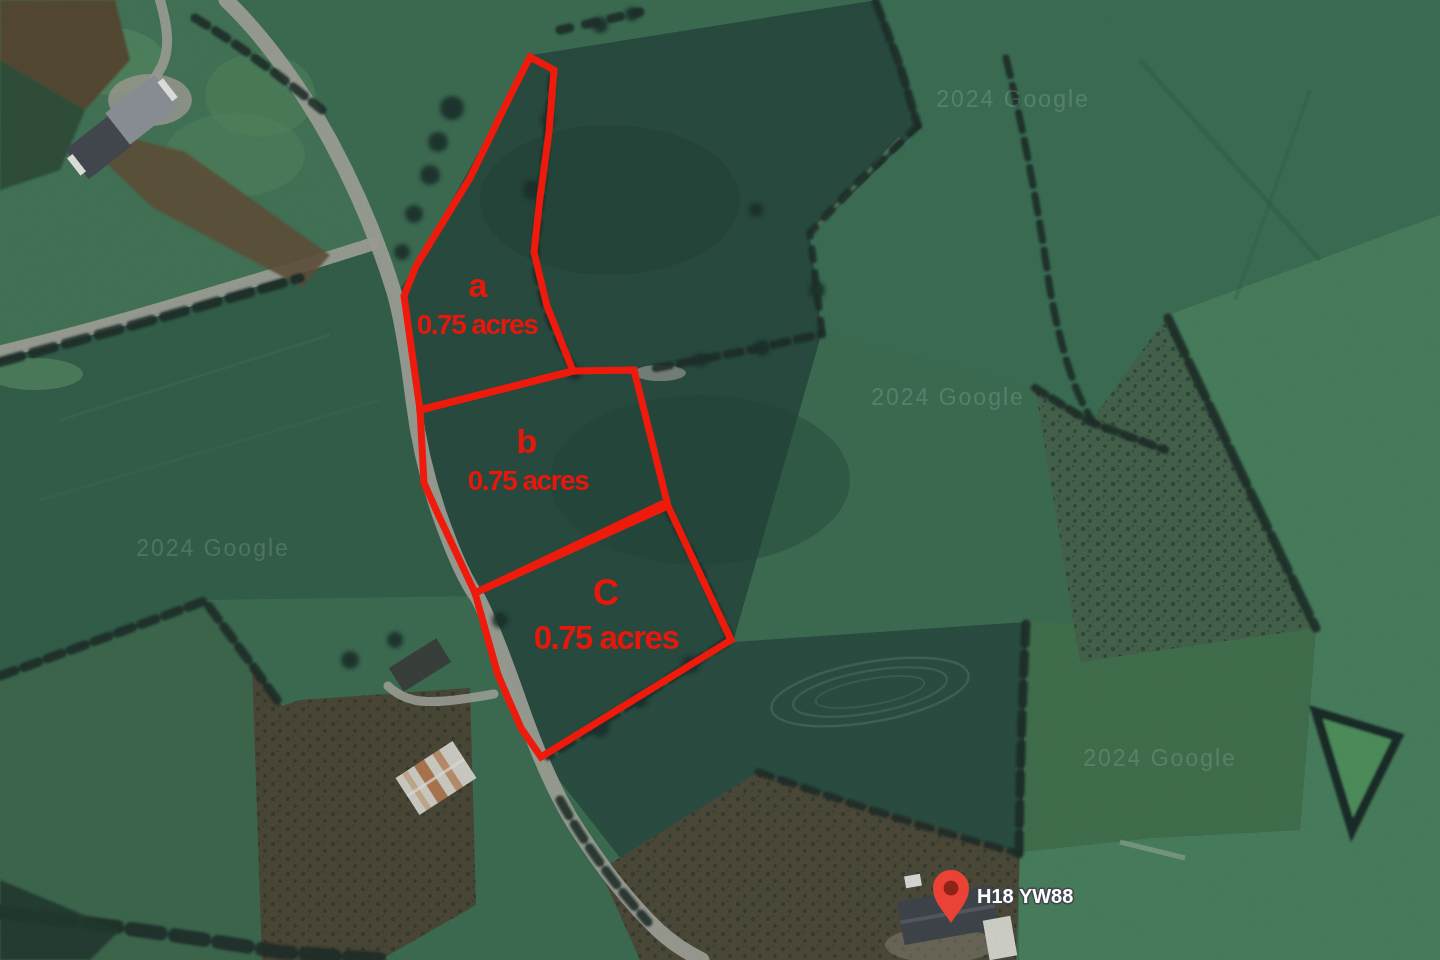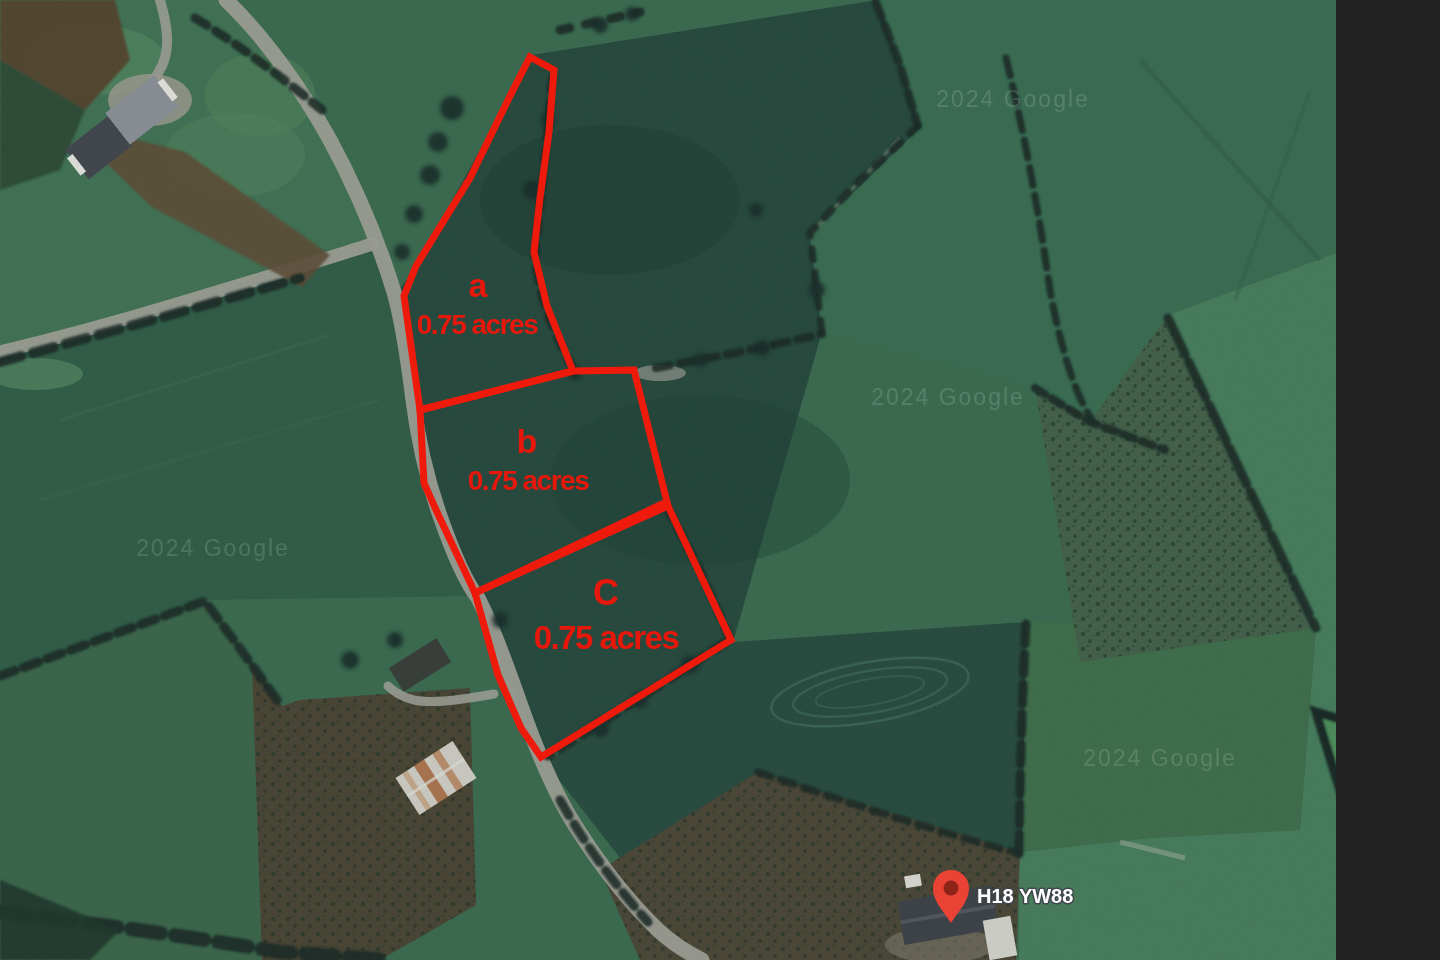--- a/index.html
+++ b/index.html
@@ -1,16 +1,16 @@
 <!DOCTYPE html>
 <html><head>
 <meta charset="utf-8">
 <style>
   html,body{margin:0;padding:0;background:#222;}
-  .screen{position:relative;width:1336px;height:960px;overflow:hidden;background:#a3a3a3;}
+  .screen{position:relative;width:1440px;height:960px;overflow:hidden;background:#a3a3a3;}
   svg{display:block;width:1440px;height:960px;}
   svg text{font-family:"Liberation Sans","DejaVu Sans",sans-serif;}
   .parcel-letter{font-weight:700;fill:#e8170c;text-anchor:middle;}
   .parcel-area{font-weight:700;fill:#e8170c;text-anchor:middle;letter-spacing:-1.5px;}
   .watermark{fill:#ffffff;opacity:.14;font-size:23px;text-anchor:middle;letter-spacing:2px;}
   .pin-label{font-weight:700;font-size:20px;fill:#ffffff;stroke:#41464d;stroke-width:3px;paint-order:stroke;stroke-linejoin:round;}
   .hedge{stroke:#1b2d2a;fill:none;stroke-linecap:round;opacity:.88;}
   .road{fill:none;stroke:#a2a49b;stroke-linecap:round;}
 </style>
 </head>

